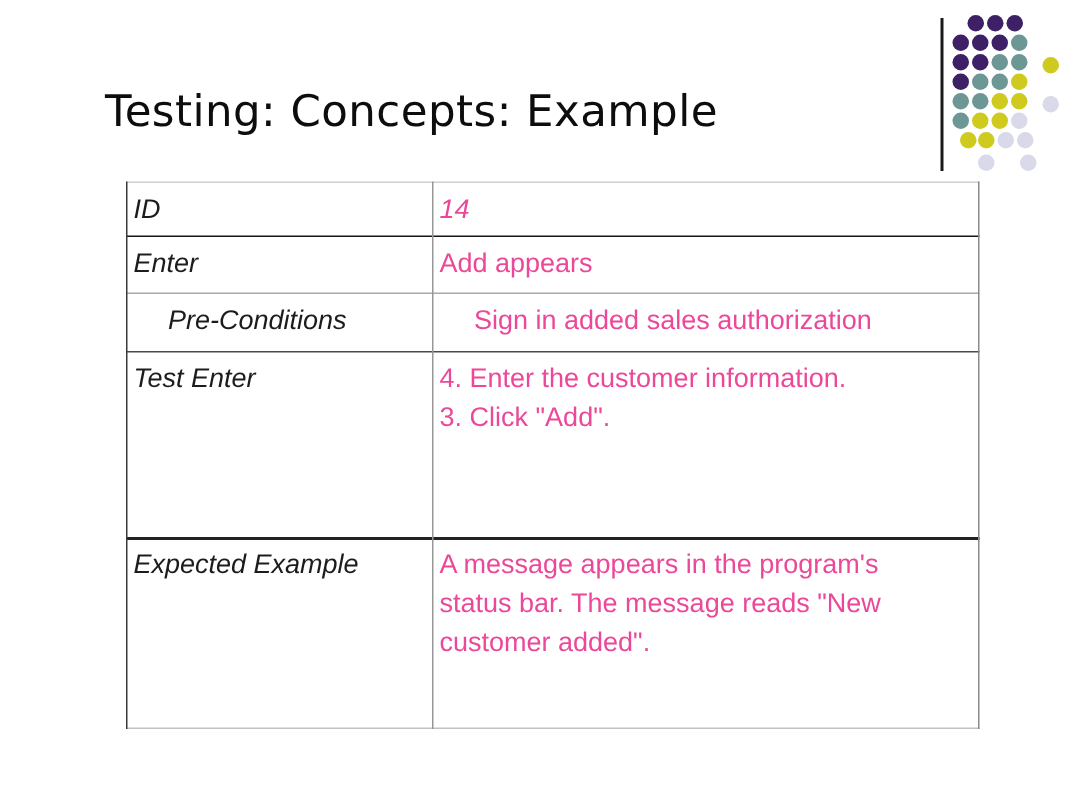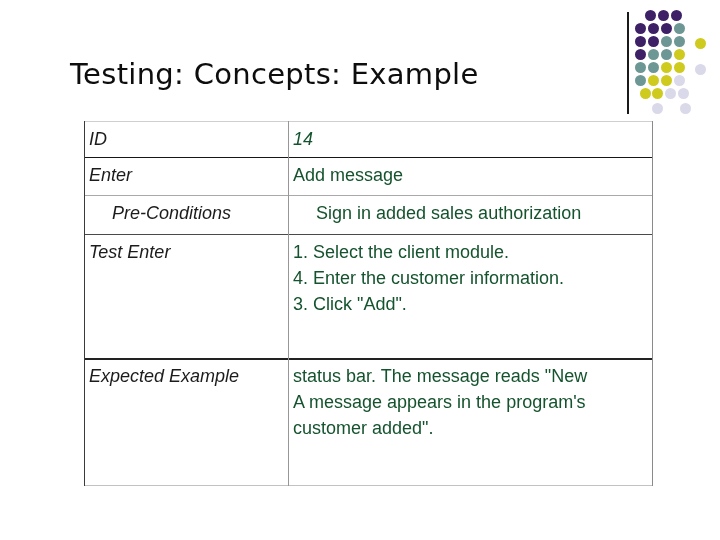--- a/index.html
+++ b/index.html
@@ -20,21 +20,21 @@
   .gl.r3{top:234px;background:#4a4a4a;}
   .gl.r4{top:358px;height:2px;background:#222222;}
   .gl.bot{top:485px;background:#c2c2c2;}
   .gl.left{left:84px;background:#3a3a3a;}
   .gl.mid{left:288px;background:#979797;}
   .gl.right{left:652px;background:#8a8a8a;}
   
   .lbl{position:absolute;left:89px;width:193px;font-size:18px;line-height:26px;
        font-style:italic;color:#1c1c1c;white-space:nowrap;overflow:hidden;}
   .val{position:absolute;left:293px;width:356px;font-size:18px;line-height:26px;
-       color:#14532d;}
+       color:#ec4899;}
   .val div{white-space:nowrap;}
   .rowy0{top:126px;font-style:italic;} .rowy1{top:162px;} .rowy2{top:200px;margin-left:23px;} .rowy3{top:239px;} .rowy4:{top:363px;}
   .rowy4{top:363px;}
 </style>
 </head>
 <body>
 
 <div class="slide">
 
   <h1 class="title">Testing: Concepts: Example</h1>
@@ -88,36 +88,35 @@
     <div class="gl v mid"></div>
     <div class="gl v right"></div>
 
     <div class="lbl rowy0">ID</div>
     <div class="val rowy0">
       <div>14</div>
     </div>
 
     <div class="lbl rowy1">Enter</div>
     <div class="val rowy1">
-      <div>Add message</div>
+      <div>Add appears</div>
     </div>
 
     <div class="lbl rowy2">Pre-Conditions</div>
     <div class="val rowy2">
       <div>Sign in added sales authorization</div>
     </div>
 
     <div class="lbl rowy3">Test Enter</div>
     <div class="val rowy3">
-      <div>1. Select the client module.</div>
       <div>4. Enter the customer information.</div>
       <div>3. Click "Add".</div>
     </div>
 
     <div class="lbl rowy4">Expected Example</div>
     <div class="val rowy4">
+      <div>A message appears in the program's</div>
       <div>status bar. The message reads "New</div>
-      <div>A message appears in the program's</div>
       <div>customer added".</div>
     </div>
   </div>
 
 </div>
 
 </body></html>

